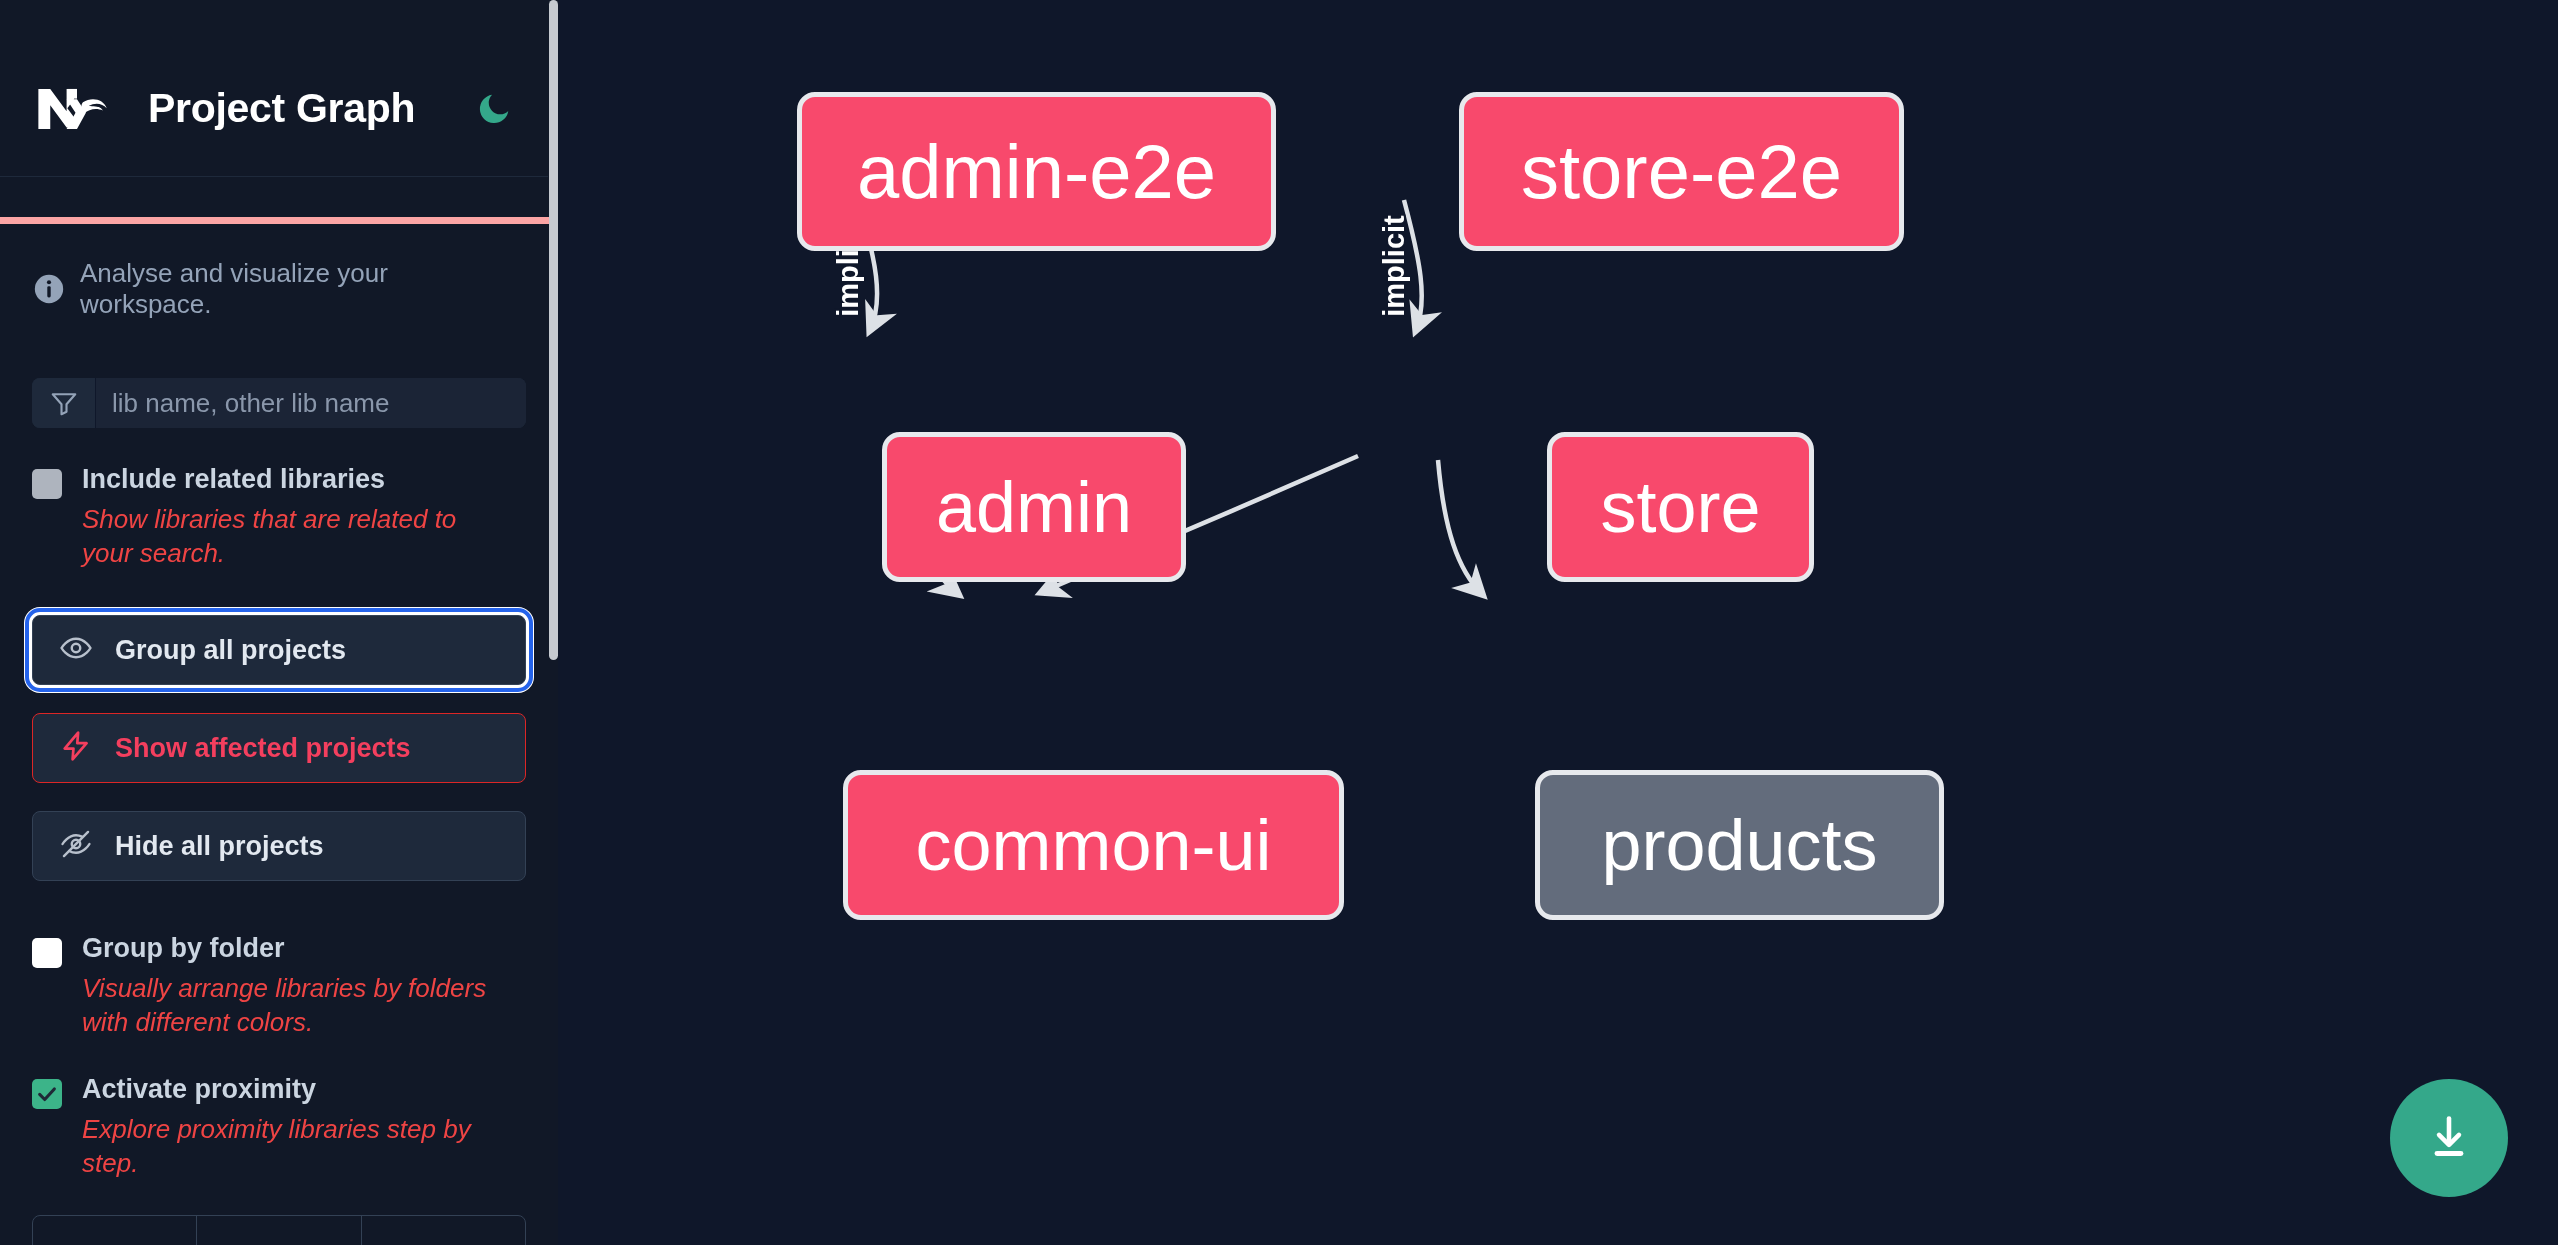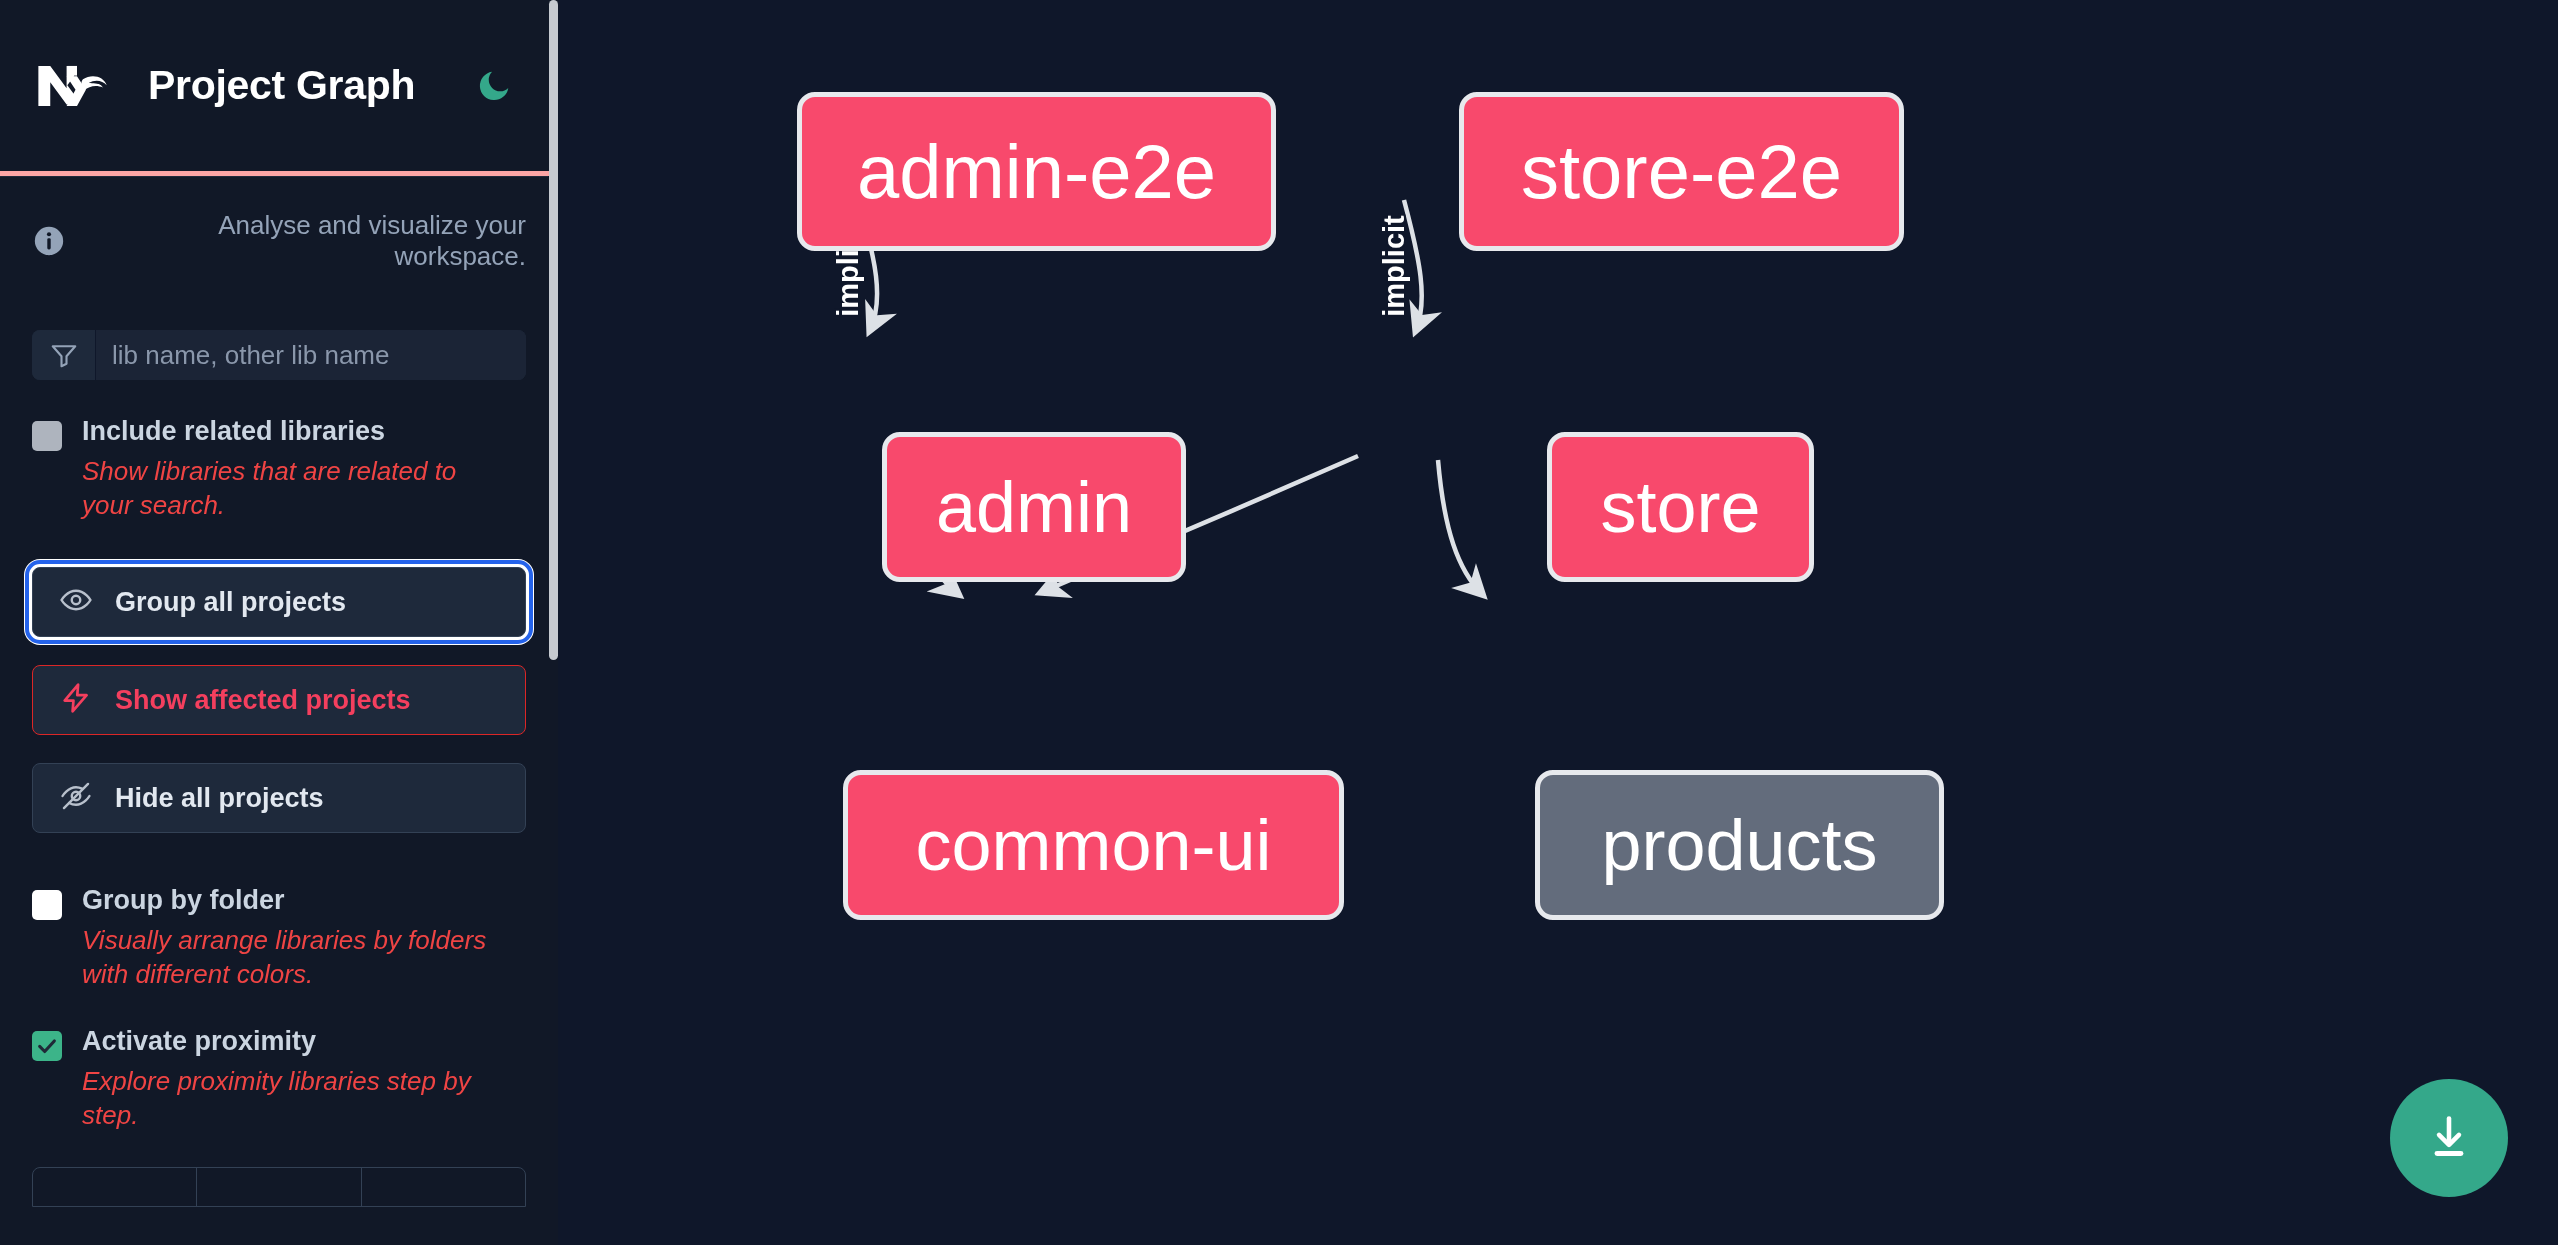--- a/index.html
+++ b/index.html
@@ -15,41 +15,40 @@
   .sidebar {
     position: relative;
     width: 558px; height: 1245px;
     background: #111827;
     flex: 0 0 558px;
     overflow: hidden;
   }
   .sidebar-scroll { position: absolute; inset: 0; padding: 0; }
 
   .sb-header {
-    height: 176px;
+    height: 224px;
     display: flex; align-items: center;
     padding-left: 32px;
-    border-bottom: 5px solid #fca5a5;
+    border-bottom: 7px solid #fca5a5;
     gap: 26px;
   }
   .nx-logo { width: 90px; height: 52px; flex: 0 0 auto; }
   .app-title {
     color: #FFFFFF; font-size: 41px; font-weight: 700;
     letter-spacing: -0.3px; white-space: nowrap;
   }
   .moon-btn {
     width: 46px; height: 46px; margin-left: 30px;
     display: flex; align-items: center; justify-content: center;
     cursor: pointer;
   }
 
   .sb-tagline {
-    display: flex; align-items: center; gap: 21px;
+    display: flex; align-items: center; gap: 14px;
     padding: 34px 32px 0 32px;
-    text-align: right;
   }
   .info-icon { width: 34px; height: 34px; flex: 0 0 auto; }
   .tagline-text { color: #94A3B8; font-size: 26px; }
 
   .filter-row {
     margin: 58px 32px 0 32px;
     height: 50px;
     display: flex; align-items: stretch;
     background: #1E293B;
     border-radius: 8px;

